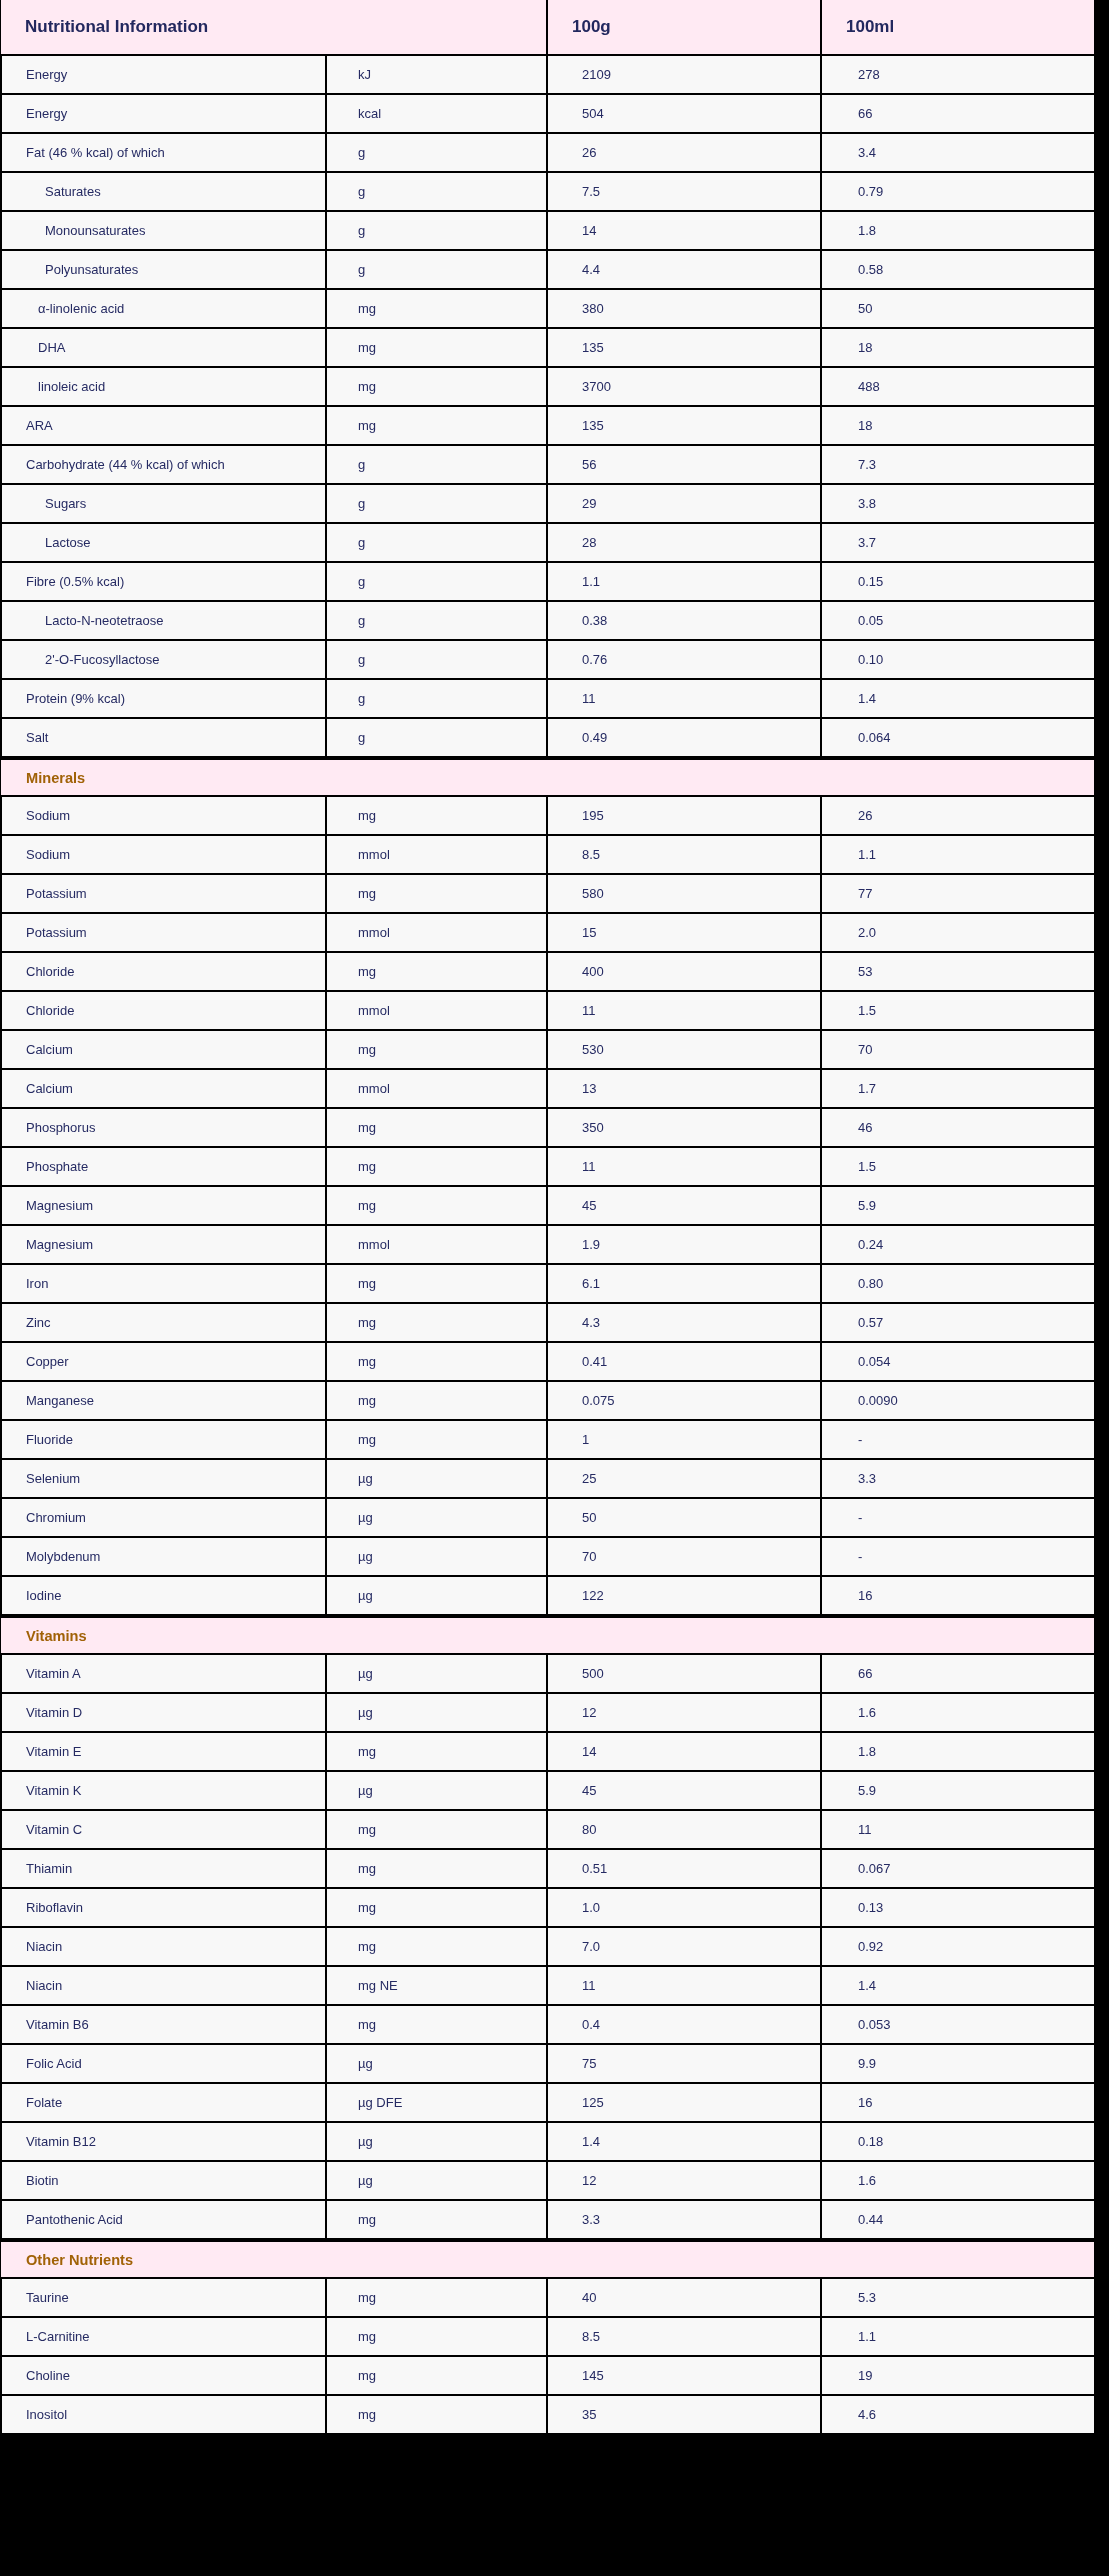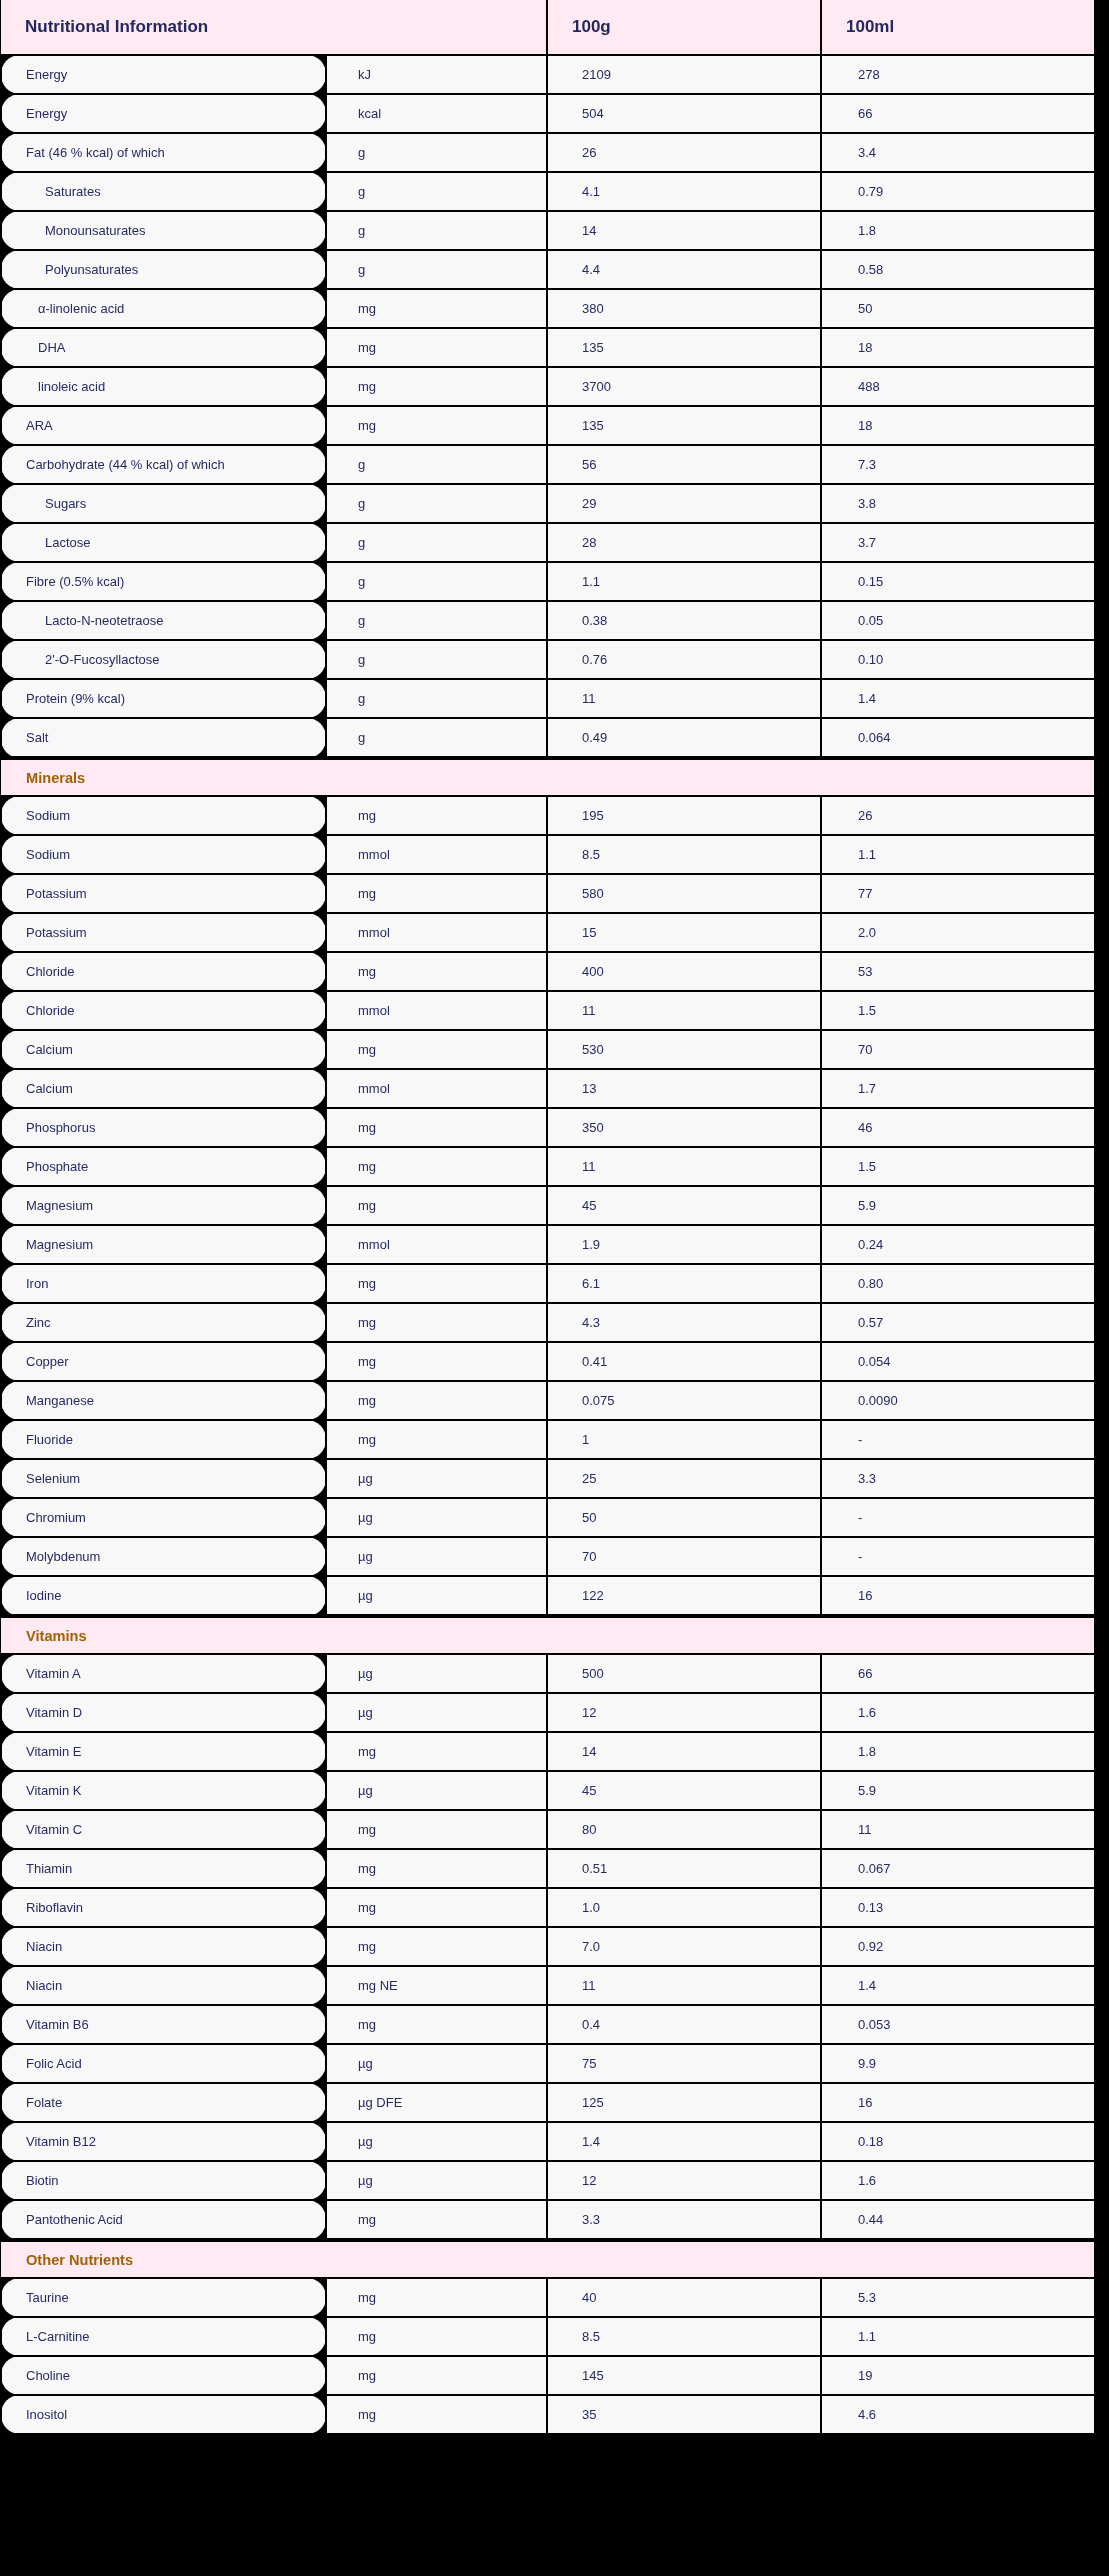--- a/index.html
+++ b/index.html
@@ -50,21 +50,21 @@
   .nutri tr.section td {
     background: #ffeaf3;
     height: 35px;
     font-size: 14.6px;
     font-weight: bold;
     color: #a16207;
     padding-left: 25px;
     border-left: none;
     border-top: 4px solid #000;
   }
-  .nutri td.name { padding-left: 24px; border-radius: 19px; }
+  .nutri td.name { padding-left: 24px; }
   .nutri td.name.l1 { padding-left: 43px; }
   .nutri td.name.l2 { padding-left: 36px; }
   .nutri td.unit { padding-left: 31px; }
   .nutri td.v100g { padding-left: 34px; }
   .nutri td.v100ml { padding-left: 36px; }
 </style>
 </head>
 <body>
 
 <div class="table-wrap">
@@ -98,21 +98,21 @@
         </tr>
         <tr>
           <td class="name">Fat (46 % kcal) of which</td>
           <td class="unit">g</td>
           <td class="v100g">26</td>
           <td class="v100ml">3.4</td>
         </tr>
         <tr>
           <td class="name l1">Saturates</td>
           <td class="unit">g</td>
-          <td class="v100g">4.1</td>
+          <td class="v100g">7.5</td>
           <td class="v100ml">0.79</td>
         </tr>
         <tr>
           <td class="name l1">Monounsaturates</td>
           <td class="unit">g</td>
           <td class="v100g">14</td>
           <td class="v100ml">1.8</td>
         </tr>
         <tr>
           <td class="name l1">Polyunsaturates</td>

